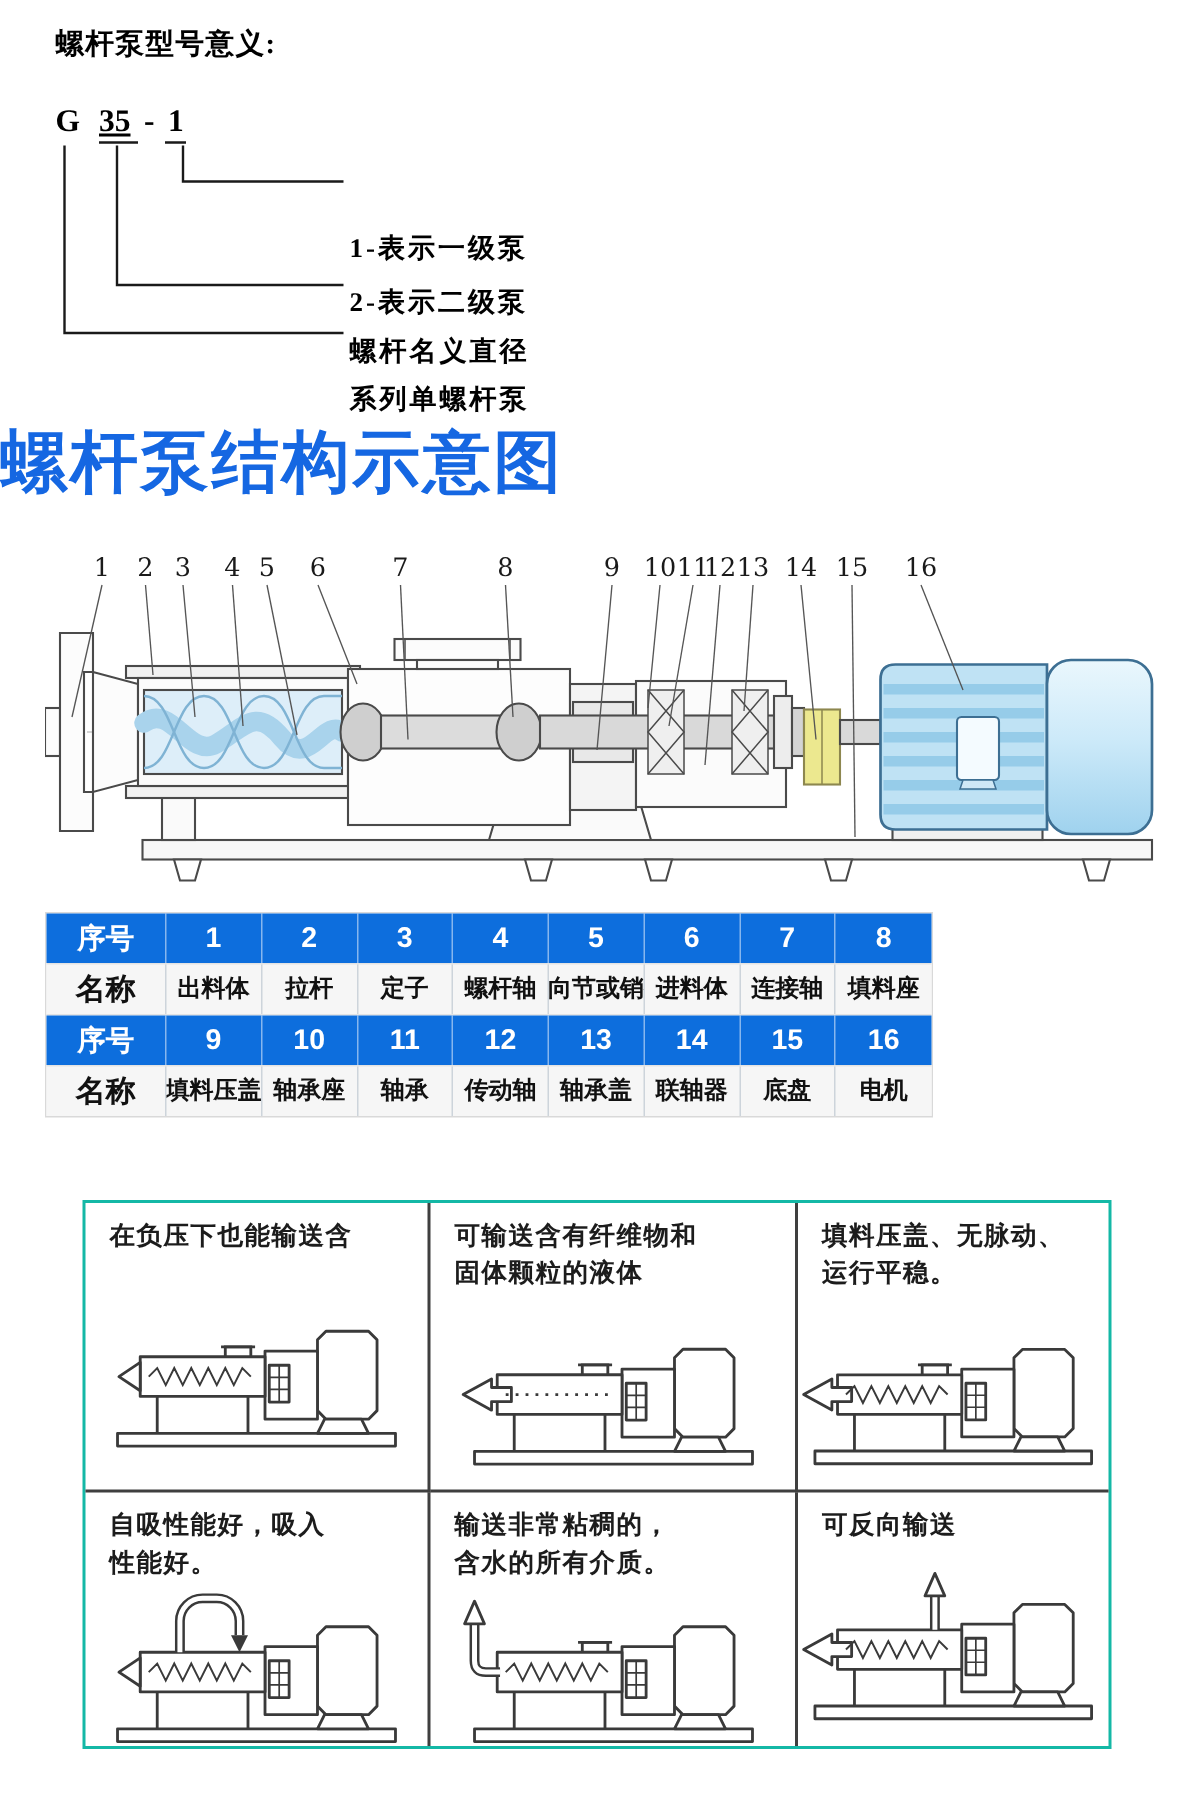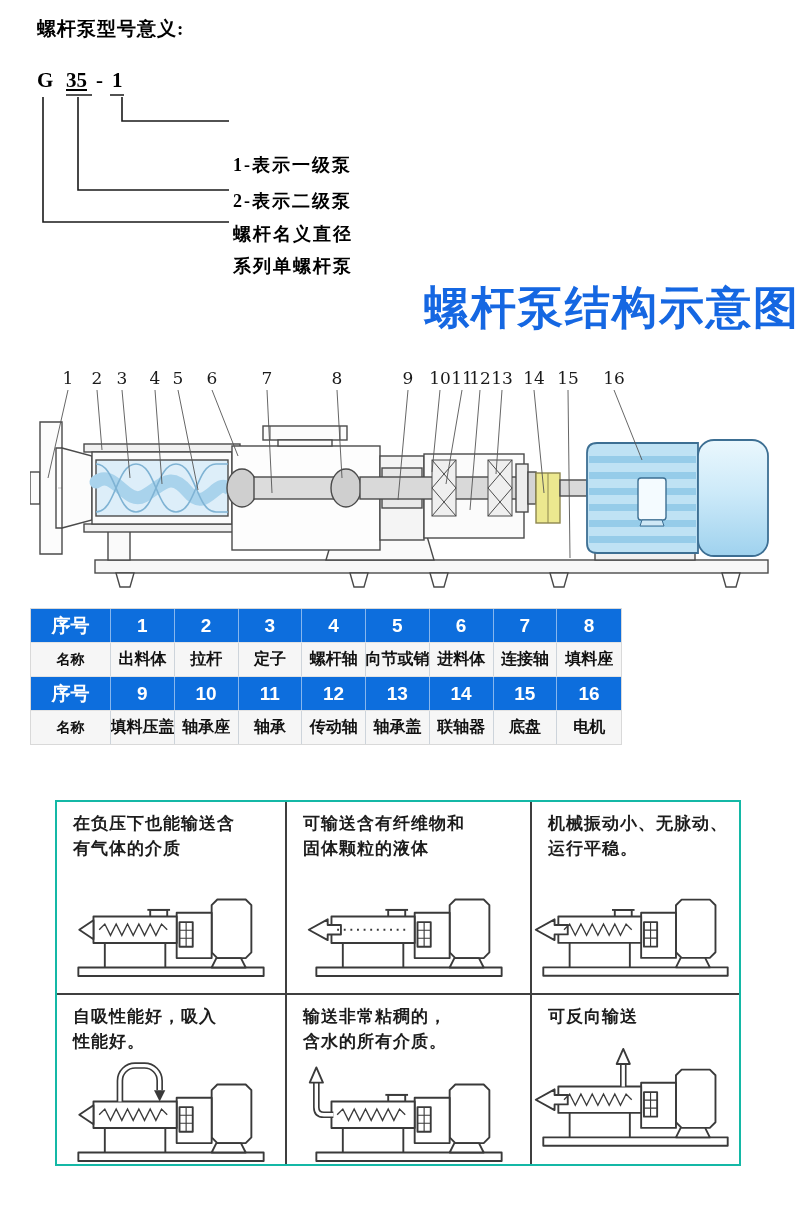--- a/index.html
+++ b/index.html
@@ -17,42 +17,42 @@
   }
   .mc-g{left:37px;} .mc-35{left:66px;text-decoration:underline;} .mc-dash{left:96px;} .mc-1{left:112px;}
   .model-lines{position:absolute;left:0;top:0;width:800px;height:260px;pointer-events:none;}
   .model-label{
     position:absolute;left:233px;font:bold 18px "Liberation Serif",serif;color:#000;
     letter-spacing:2px;white-space:nowrap;margin-top:43px;
   }
   .ml-0{top:110px;} .ml-1{top:146px;} .ml-2{top:179px;} .ml-3{top:211px;}
   
   .structure-title{
-    position:absolute;left:0;top:278px;width:800px;text-align:right;margin:0;
+    position:absolute;left:0;top:278px;width:800px;text-align:left;margin:0;
     font:bold 45px "Liberation Sans",sans-serif;color:#1567e2;letter-spacing:2px;
   }
   
   #pump-diagram{position:absolute;left:30px;top:360px;width:740px;height:245px;}
   
   #parts-table{
     position:absolute;left:30px;top:608px;width:592px;
     border:1px solid #d9d9d9;box-sizing:border-box;
   }
   .trow{display:grid;grid-template-columns:80px repeat(8,1fr);height:33px;}
   .trow.index{background:var(--hdr,#0d6edd);color:#fff;}
   .trow.name{background:#f6f6f6;color:#111;border-top:1px solid #e3e3e3;border-bottom:1px solid #e3e3e3;}
   .trow.name:last-child{border-bottom:none;}
   .tcell{
     display:flex;align-items:center;justify-content:center;
     font:bold 16px "Liberation Sans",sans-serif;border-right:1px solid rgba(130,150,170,.35);
     white-space:nowrap;overflow:hidden;
   }
   .trow.index .tcell{font-size:19px;border-right:1px solid rgba(235,243,252,.55);}
   .trow .tcell:last-child{border-right:none;}
-  .tcell.tlabel{font-size:14px;}
+  .tcell.tlabel{font-size:20px;}
   
   #features-grid{
     position:absolute;left:55px;top:800px;width:686px;height:366px;
     display:grid;grid-template-columns:230px 245px 1fr;grid-template-rows:193px 1fr;
     border:2px solid #14b8a6;box-sizing:border-box;
   }
   .fcell{
     border-right:2px solid #3f3f3f;border-bottom:2px solid #3f3f3f;
     display:flex;flex-direction:column;overflow:hidden;
   }
@@ -243,21 +243,20 @@
       <div class="tcell">联轴器</div>
       <div class="tcell">底盘</div>
       <div class="tcell">电机</div>
     </div>
   </div>
 
 <div id="features-grid">
     <div class="fcell">
       <div class="fcaption">
         <div>在负压下也能输送含</div>
-        <div>有气体的介质</div>
       </div>
       <div class="fillo">
         <svg viewBox="0 0 220 118" width="208" height="112">
           <g fill="#ffffff" stroke="#3a3a3a" stroke-width="2" stroke-linejoin="round">
             <rect x="12" y="104" width="196" height="9"></rect>
             <path d="M153 38 l6 -6 h30 l6 6 v50 l-6 6 h-30 l-6 -6 z"></path>
             <path d="M158 94 h26 l5 10 h-36 z"></path>
             <rect x="116" y="46" width="37" height="48"></rect>
             <rect x="119" y="56" width="14" height="26"></rect>
             <rect x="28" y="50" width="88" height="28"></rect>
@@ -290,21 +289,21 @@
           <path d="M119 64.5 h14 M119 73 h14 M126 56 v26" stroke="#3a3a3a" stroke-width="1.2"></path>
           <path d="M4 64 L24 53 V59 H38 V69 H24 V75 Z" fill="#fff" stroke="#3a3a3a" stroke-width="2" stroke-linejoin="round"></path>
           <path d="M34 64 H106" stroke="#3a3a3a" stroke-width="2" stroke-dasharray="2 5"></path>
           <path d="M88 50 v-7 h18 v7" fill="none" stroke="#3a3a3a" stroke-width="2"></path>
           <path d="M85 43 h24" stroke="#3a3a3a" stroke-width="2"></path>
         </svg>
       </div>
     </div>
     <div class="fcell">
       <div class="fcaption">
-        <div>机械振动小、无脉动、</div>
+        <div>填料压盖、无脉动、</div>
         <div>运行平稳。</div>
       </div>
       <div class="fillo">
         <svg viewBox="0 0 220 118" width="208" height="112">
           <g fill="#ffffff" stroke="#3a3a3a" stroke-width="2" stroke-linejoin="round">
             <rect x="12" y="104" width="196" height="9"></rect>
             <path d="M153 38 l6 -6 h30 l6 6 v50 l-6 6 h-30 l-6 -6 z"></path>
             <path d="M158 94 h26 l5 10 h-36 z"></path>
             <rect x="116" y="46" width="37" height="48"></rect>
             <rect x="119" y="56" width="14" height="26"></rect>

